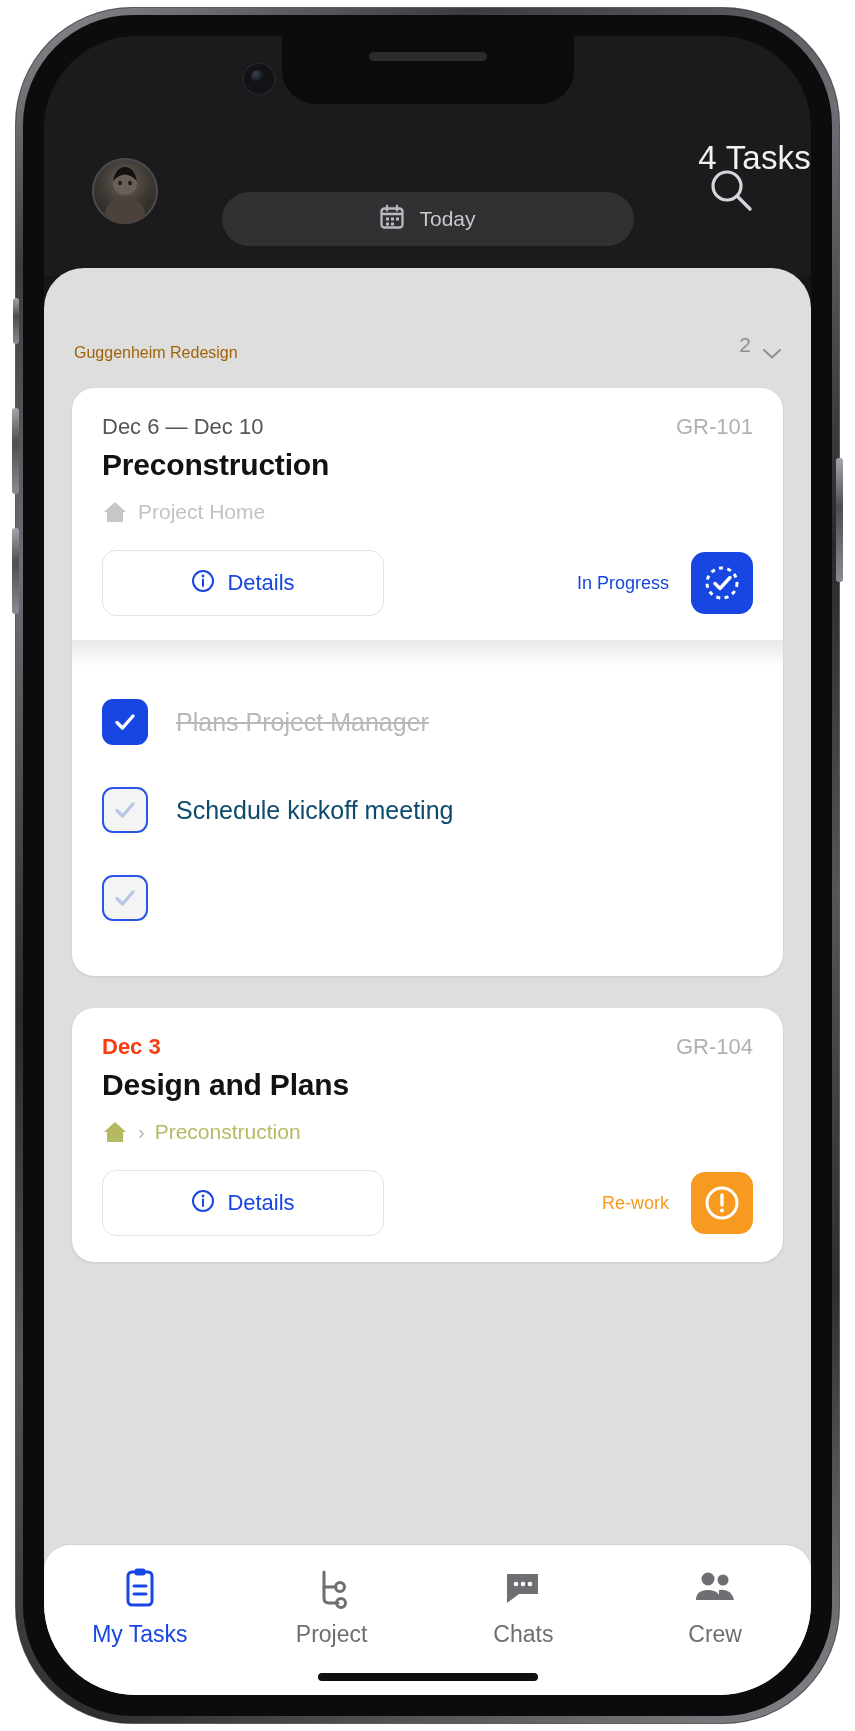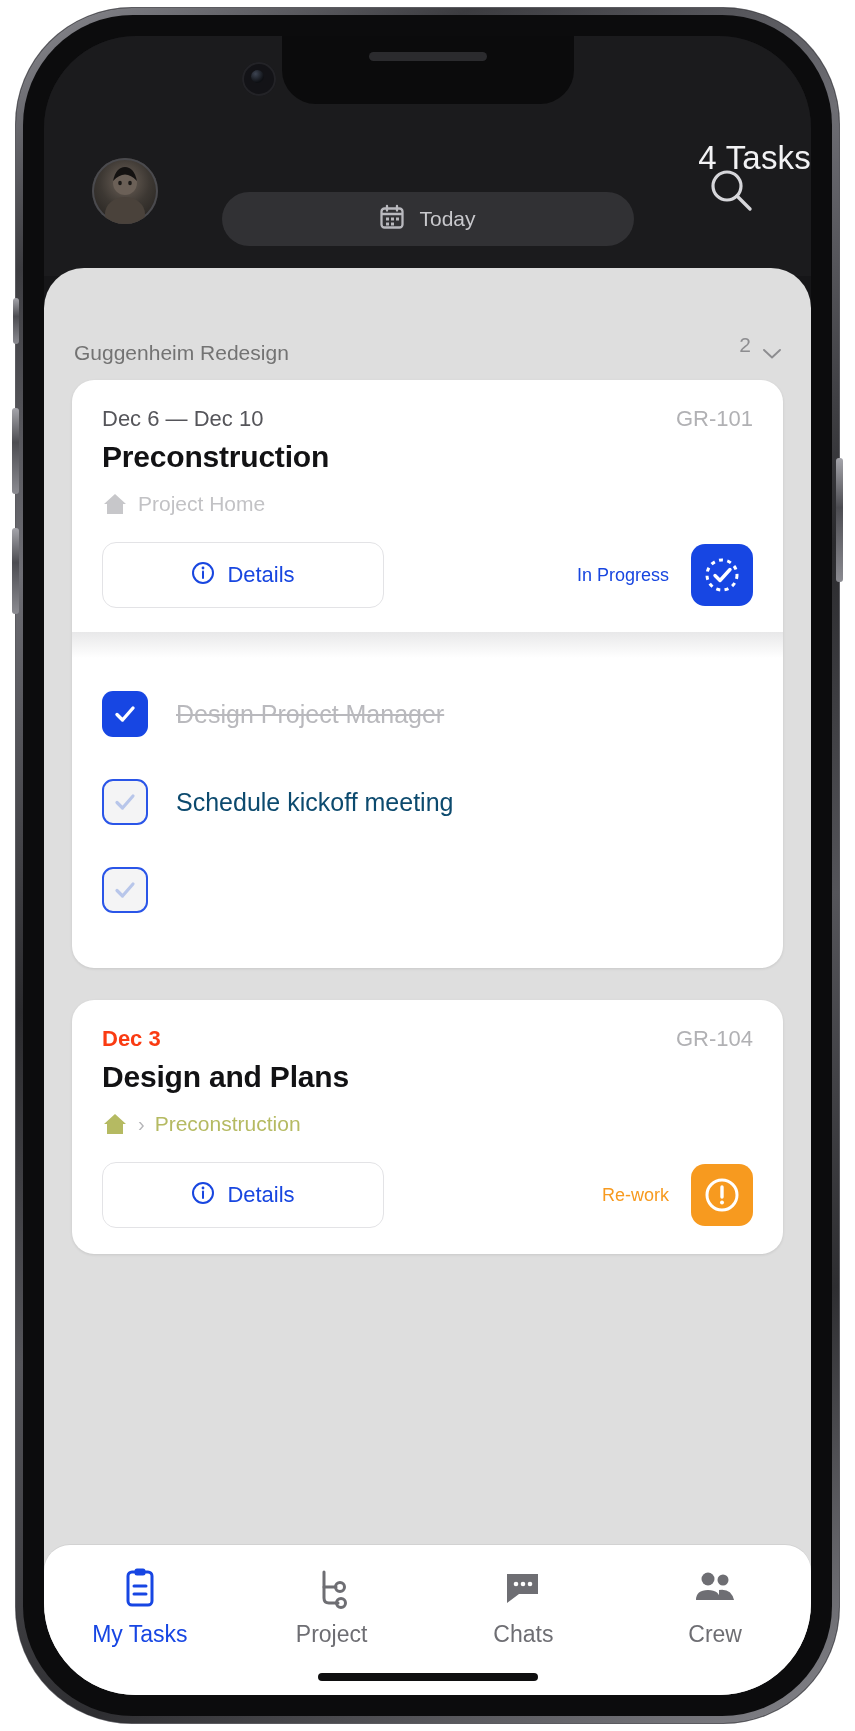--- a/index.html
+++ b/index.html
@@ -121,21 +121,21 @@
     border-top-left-radius: 40px; border-top-right-radius: 40px;
     z-index: 22;
     overflow: hidden;
   }
 
   .group-header {
     display: flex; align-items: center; justify-content: space-between;
     padding: 0 30px;
     height: 46px;
   }
-  .group-title { color: #737373; font-size: 21px; margin-top: 16px; }
+  .group-title { color: #a16207; font-size: 16px; margin-top: 16px; }
   .group-right { display: flex; align-items: center; gap: 12px; color: #8d8d90; font-size: 21px; }
   .chev { width: 18px; height: 10px; }
 
   
   .task-card {
     position: relative;
     margin: 0 28px 0 28px;
     background: #ffffff;
     border-radius: 22px;
     box-shadow: 0 1px 3px rgba(0,0,0,.10);
@@ -309,21 +309,21 @@
         <span class="group-right">
           <span>2</span>
           <span class="chev">
             <svg width="18" height="10" viewBox="0 0 18 10">
                 <polyline points="1,1 9,8.5 17,1" fill="none" stroke="#8d8d90" stroke-width="1.9" stroke-linecap="round" stroke-linejoin="round"></polyline>
               </svg>
           </span>
         </span>
       </div>
 
-      <div class="task-card" style="margin-top:12px;">
+      <div class="task-card" style="margin-top:20px;">
         <div class="card-pad">
           <div class="card-toprow">
             <span class="card-date">Dec 6 — Dec 10</span>
             <span class="card-code">GR-101</span>
           </div>
           <div class="card-title">Preconstruction</div>
           <div class="card-breadcrumb">
             <span class="bc-home">
               <svg width="26" height="24" viewBox="0 0 26 24">
                 <path d="M13 2 L24 12 L21 12 L21 22 L5 22 L5 12 L2 12 Z" fill="#c7c7ca"></path>
@@ -357,21 +357,21 @@
 
         <div class="card-divider-shadow"></div>
 
         <div class="checklist">
           <div class="check-row">
             <span class="cbox done">
               <svg width="26" height="26" viewBox="0 0 26 26">
                   <polyline points="5,13.5 10.5,19 21,7" fill="none" stroke="#ffffff" stroke-width="3.4" stroke-linecap="round" stroke-linejoin="round"></polyline>
                 </svg>
             </span>
-            <span class="check-label done">Design Project Manager</span>
+            <span class="check-label done">Plans Project Manager</span>
           </div>
           <div class="check-row">
             <span class="cbox todo">
               <svg width="26" height="26" viewBox="0 0 26 26">
                   <polyline points="5,13.5 10.5,19 21,7" fill="none" stroke="#b8c6ea" stroke-width="3.2" stroke-linecap="round" stroke-linejoin="round"></polyline>
                 </svg>
             </span>
             <span class="check-label">Schedule kickoff meeting</span>
           </div>
           <div class="check-row">

